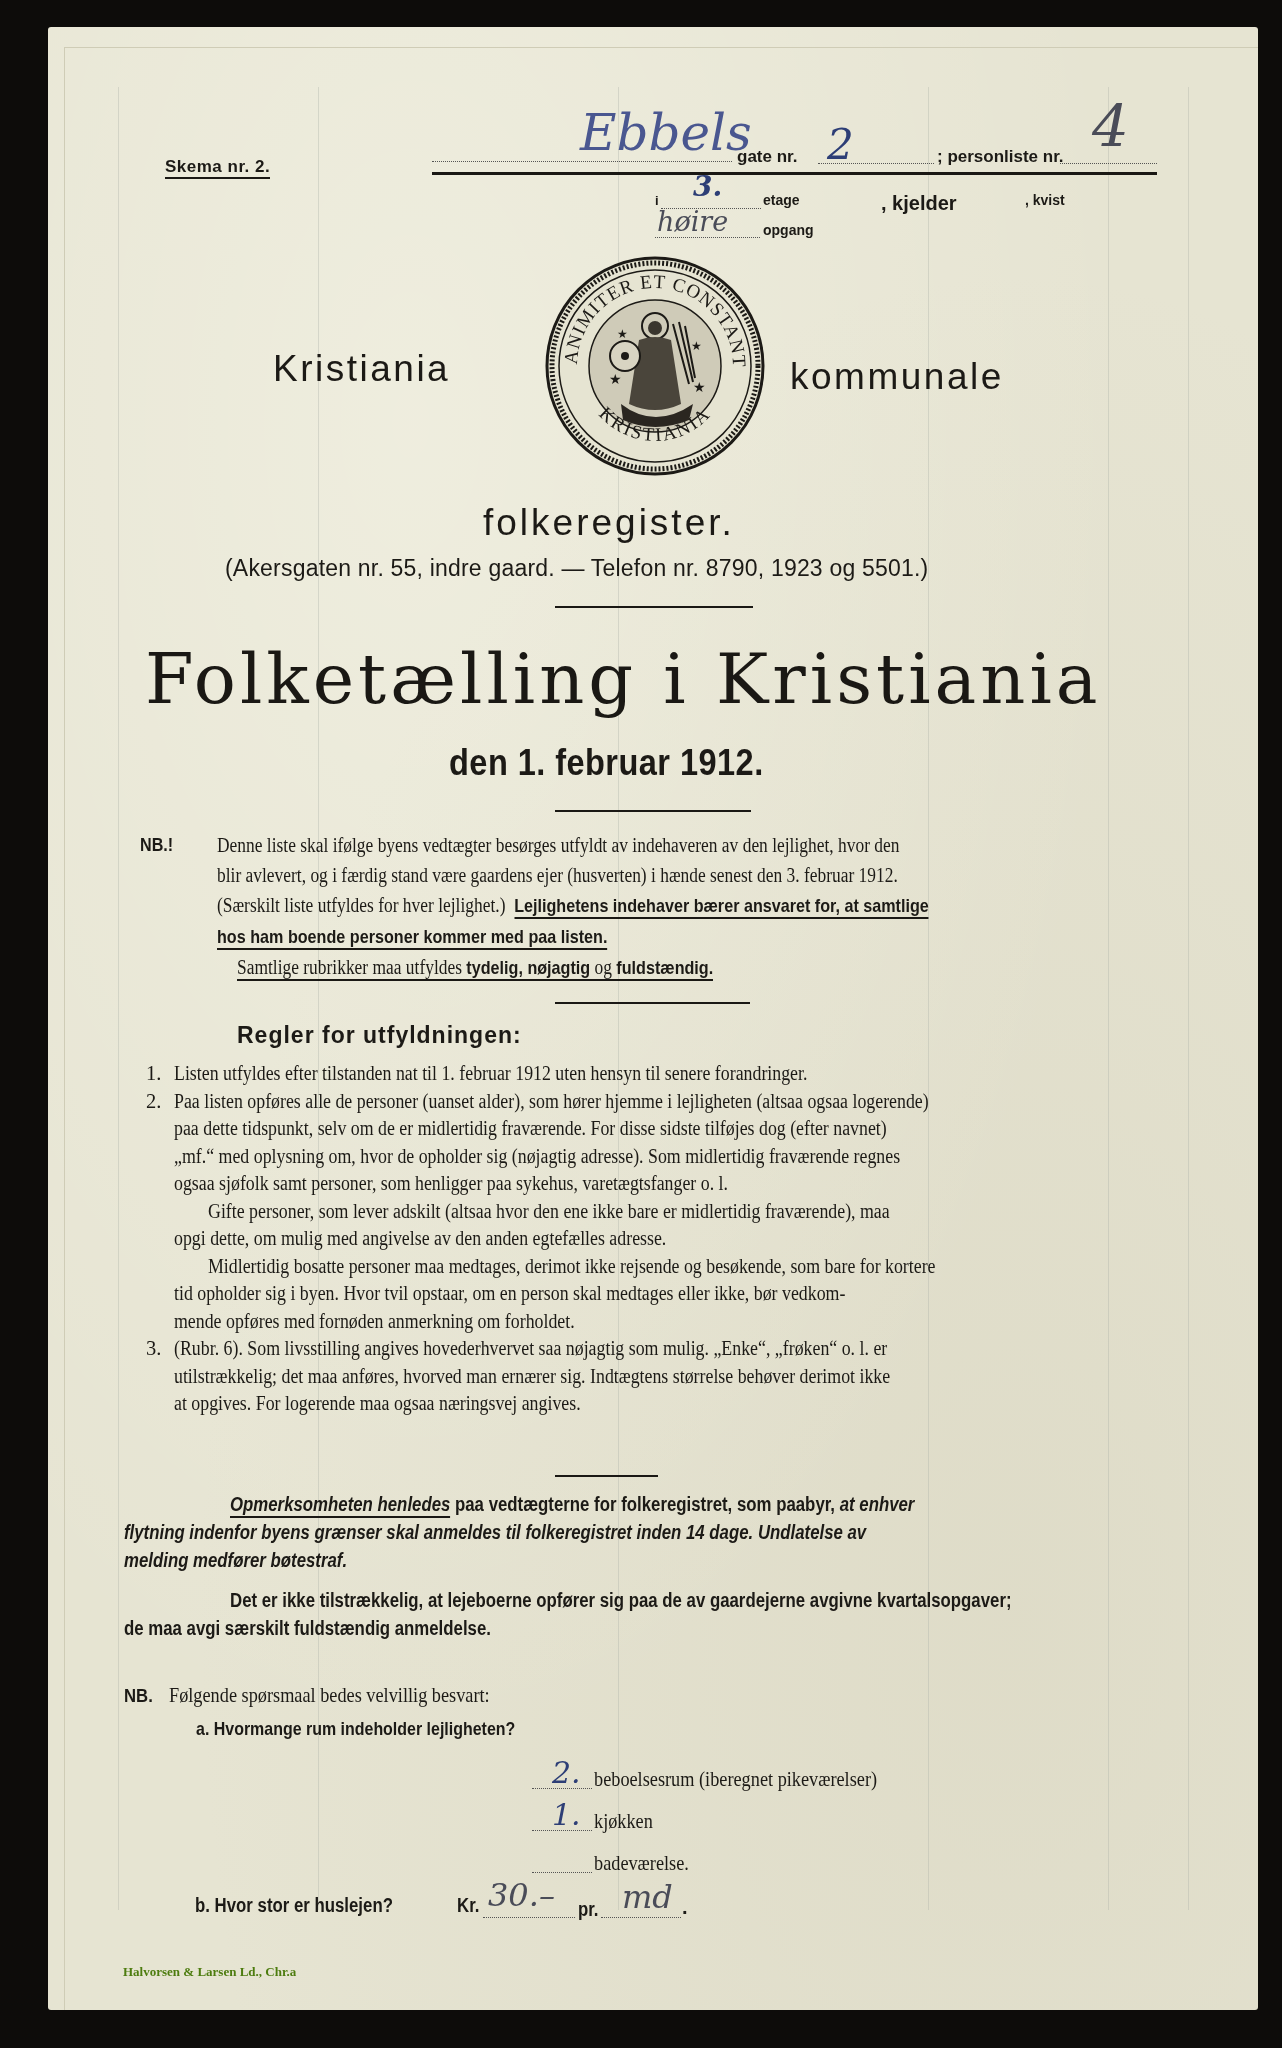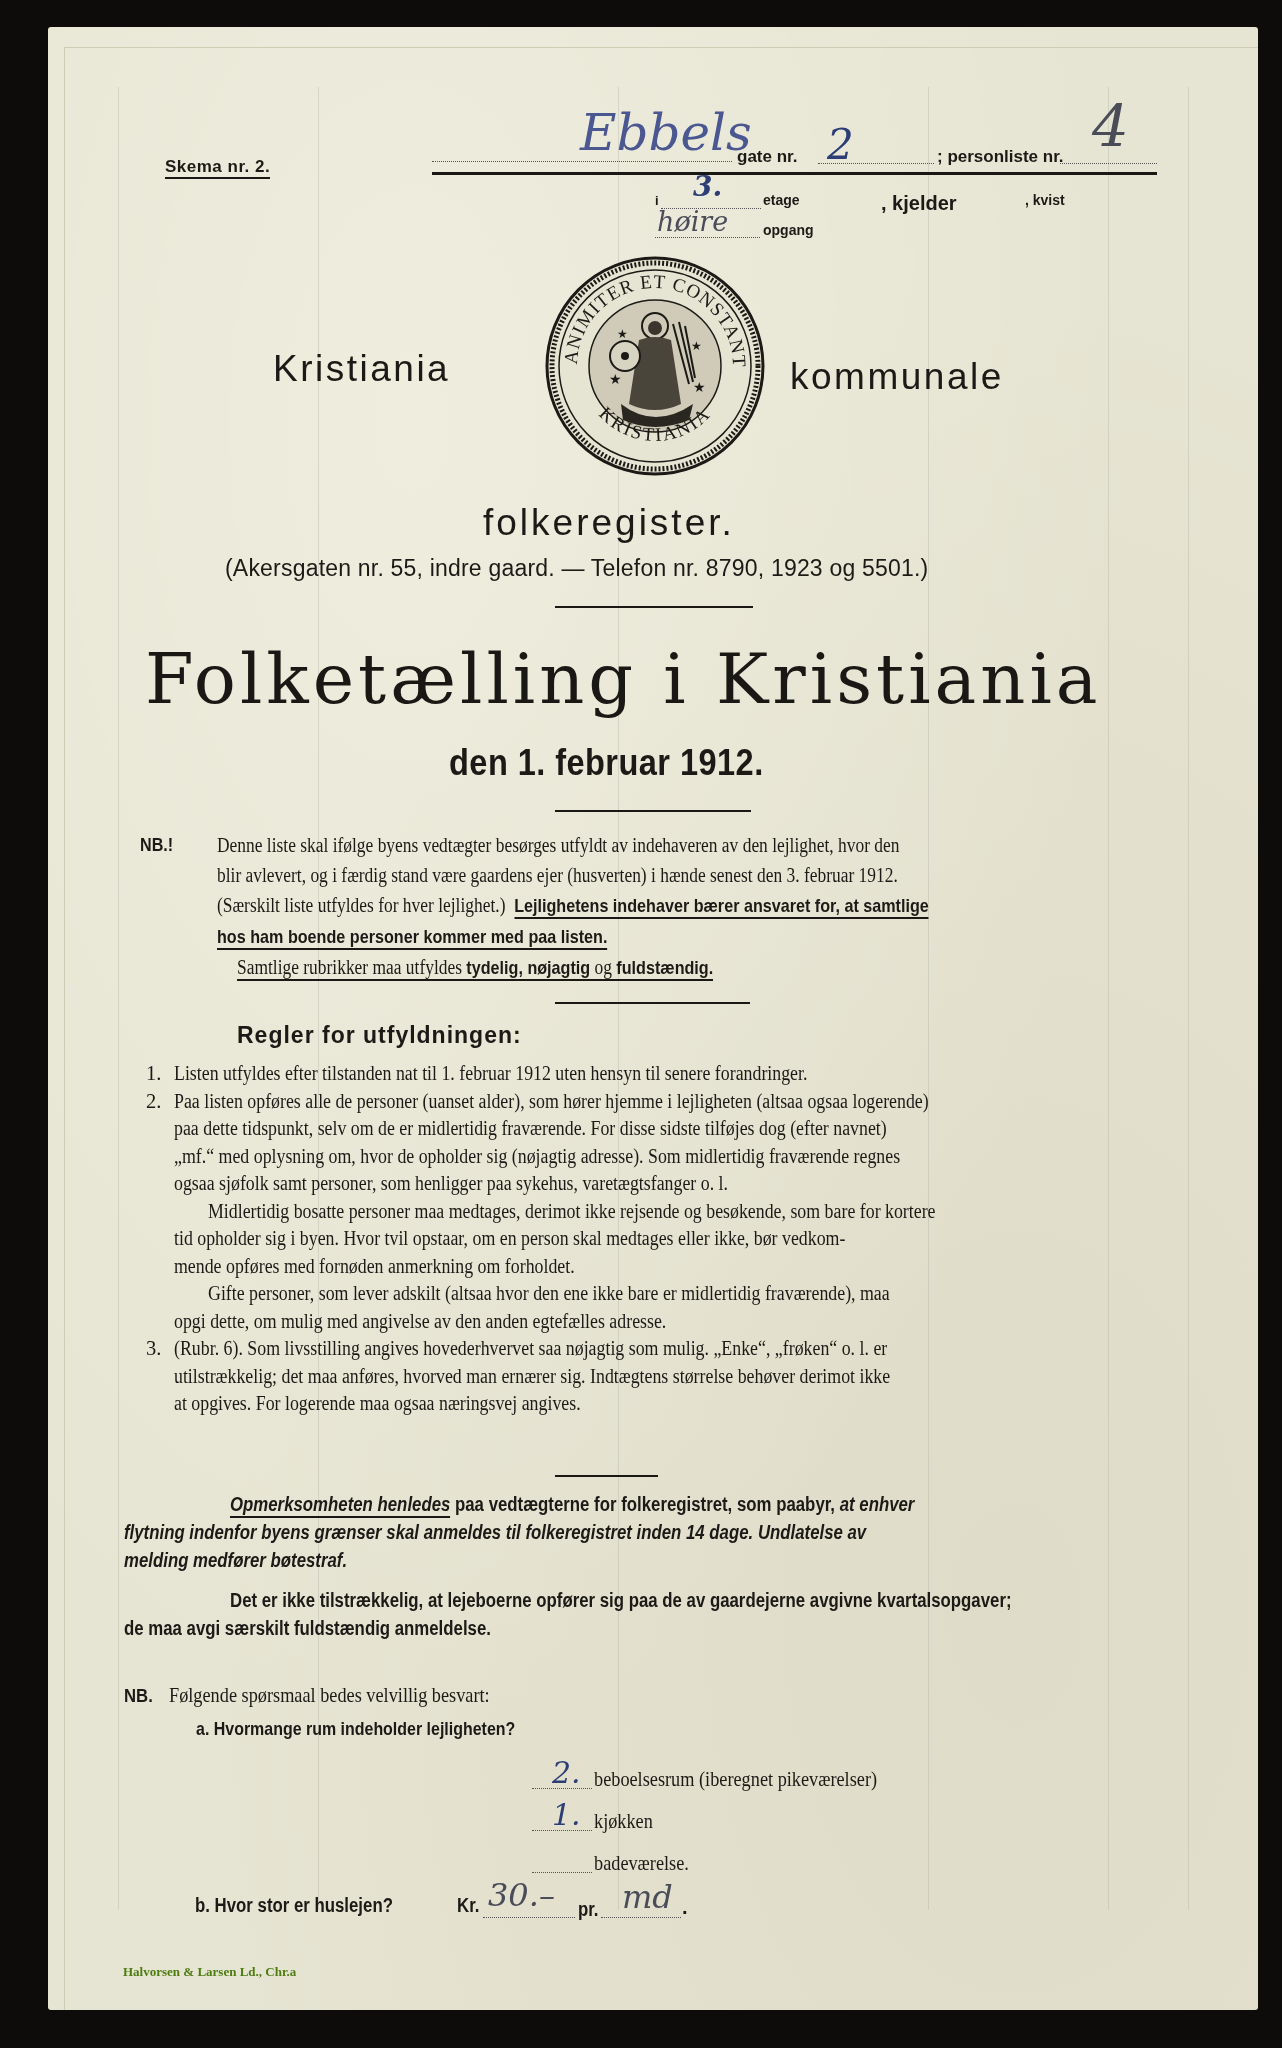--- a/index.html
+++ b/index.html
@@ -153,27 +153,27 @@
     <p class="line" style="margin-left:28px; transform:scaleX(0.87); transform-origin:left;">Listen utfyldes efter tilstanden nat til 1. februar 1912 uten hensyn til senere forandringer.</p>
   </div>
   <div style="position:relative;">
     <span class="abs" style="left:0; top:0;">2.</span>
     <p class="line" style="margin-left:28px; transform:scaleX(0.87); transform-origin:left;">Paa listen opføres alle de personer (uanset alder), som hører hjemme i lejligheten (altsaa ogsaa logerende)</p>
     <p class="line" style="margin-left:28px; transform:scaleX(0.87); transform-origin:left;">paa dette tidspunkt, selv om de er midlertidig fraværende.  For disse sidste tilføjes dog (efter navnet)</p>
     <p class="line" style="margin-left:28px; transform:scaleX(0.87); transform-origin:left;">„mf.“ med oplysning om, hvor de opholder sig (nøjagtig adresse).  Som midlertidig fraværende regnes</p>
     <p class="line" style="margin-left:28px; transform:scaleX(0.87); transform-origin:left;">ogsaa sjøfolk samt personer, som henligger paa sykehus, varetægtsfanger o. l.</p>
   </div>
   <div style="position:relative;">
+    <p class="line" style="margin-left:62px; transform:scaleX(0.87); transform-origin:left;">Gifte personer, som lever adskilt (altsaa hvor den ene ikke bare er midlertidig fraværende), maa</p>
+    <p class="line" style="margin-left:28px; transform:scaleX(0.87); transform-origin:left;">opgi dette, om mulig med angivelse av den anden egtefælles adresse.</p>
+  </div>
+  <div style="position:relative;">
     <p class="line" style="margin-left:62px; transform:scaleX(0.87); transform-origin:left;">Midlertidig bosatte personer maa medtages, derimot ikke rejsende og besøkende, som bare for kortere</p>
     <p class="line" style="margin-left:28px; transform:scaleX(0.87); transform-origin:left;">tid opholder sig i byen.  Hvor tvil opstaar, om en person skal medtages eller ikke, bør vedkom-</p>
     <p class="line" style="margin-left:28px; transform:scaleX(0.87); transform-origin:left;">mende opføres med fornøden anmerkning om forholdet.</p>
-  </div>
-  <div style="position:relative;">
-    <p class="line" style="margin-left:62px; transform:scaleX(0.87); transform-origin:left;">Gifte personer, som lever adskilt (altsaa hvor den ene ikke bare er midlertidig fraværende), maa</p>
-    <p class="line" style="margin-left:28px; transform:scaleX(0.87); transform-origin:left;">opgi dette, om mulig med angivelse av den anden egtefælles adresse.</p>
   </div>
   <div style="position:relative;">
     <span class="abs" style="left:0; top:0;">3.</span>
     <p class="line" style="margin-left:28px; transform:scaleX(0.87); transform-origin:left;">(Rubr. 6).  Som livsstilling angives hovederhvervet saa nøjagtig som mulig.  „Enke“, „frøken“ o. l. er</p>
     <p class="line" style="margin-left:28px; transform:scaleX(0.87); transform-origin:left;">utilstrækkelig; det maa anføres, hvorved man ernærer sig.  Indtægtens størrelse behøver derimot ikke</p>
     <p class="line" style="margin-left:28px; transform:scaleX(0.87); transform-origin:left;">at opgives.  For logerende maa ogsaa næringsvej angives.</p>
   </div>
 </div>
 <div class="rule" style="left:555px; top:1475px; width:103px; height:1.5px;"></div>
 

